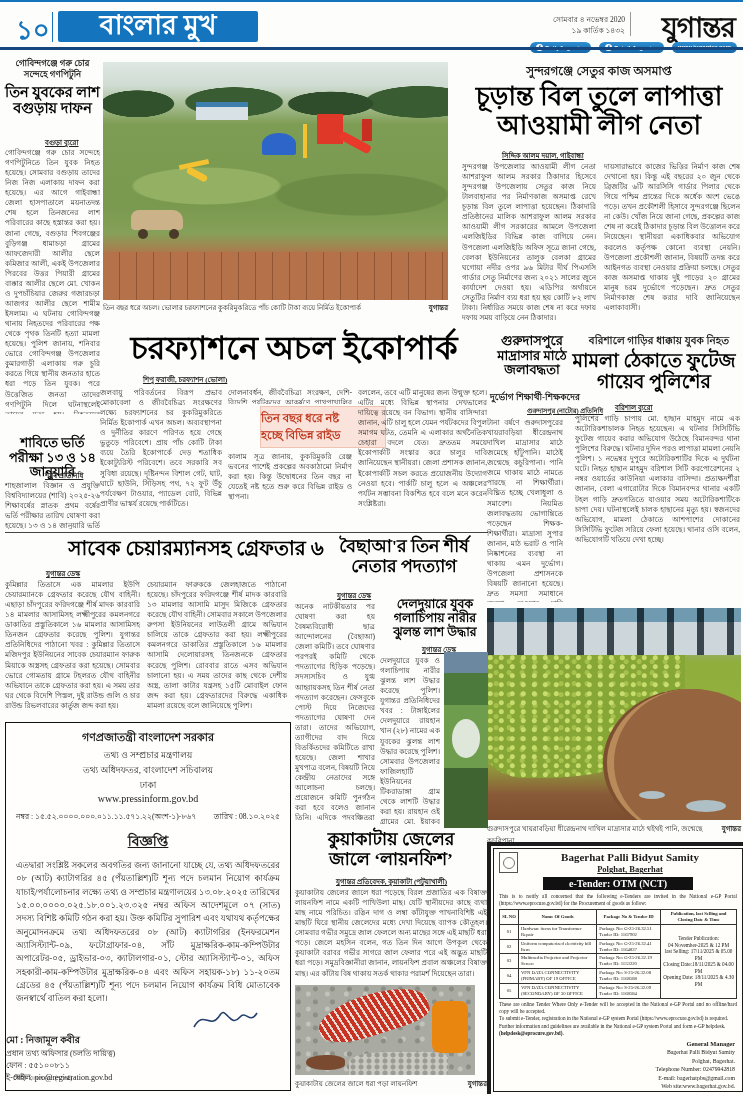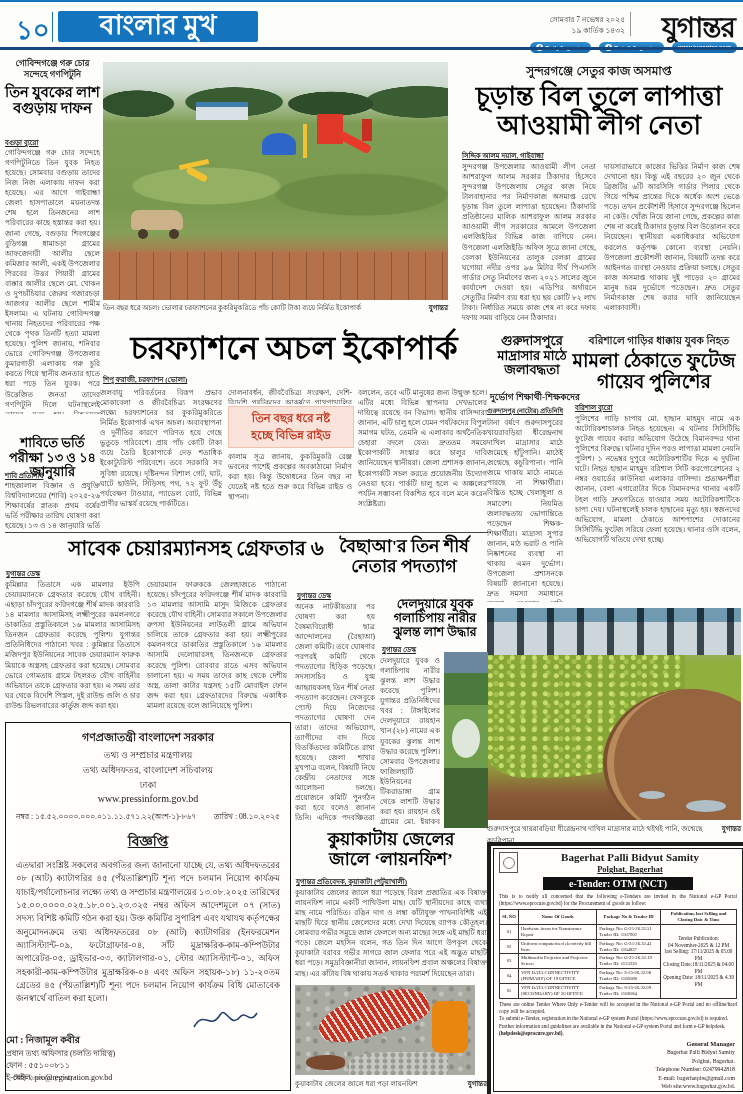--- a/index.html
+++ b/index.html
@@ -14,27 +14,27 @@
   .logo{font-size:28px;font-weight:900;color:#111;letter-spacing:-1px;}
   .badge{display:inline-flex;align-items:center;gap:2px;background:linear-gradient(180deg,#2e8fd2,#1366a8);color:#fff;
          font-family:"Liberation Sans","DejaVu Sans",sans-serif;font-size:6px;font-weight:bold;
          border-radius:6px;padding:1px 6px;margin-left:4px;height:9px;}
   .fb{display:inline-block;width:7px;height:7px;border-radius:50%;background:#fff;color:#1366a8;
       font-size:6px;line-height:7px;text-align:center;font-weight:bold;}
   .headrule{background:#15477e;}
   
   .kicker{font-weight:bold;text-align:center;line-height:1.25;}
   .headline{font-weight:bold;text-align:center;line-height:1.12;color:#000;}
-  .byline{font-size:7px;font-weight:bold;text-decoration:underline;color:#222;}
+  .byline{font-size:7px;font-weight:bold;text-decoration:underline;color:#222;margin-left:40px;}
   .body{font-size:7.3px;line-height:1.38;text-align:justify;overflow:hidden;color:#222;}
   .caption{font-size:7px;color:#222;display:flex;justify-content:space-between;}
   .credit{font-weight:bold;}
   .hrule{background:#444;height:1px;}
   .quote{background:#fae3da;border:1px solid #efc3b2;color:#c0371d;font-weight:bold;
-         font-size:11.5px;text-align:center;display:flex;flex-direction:column;justify-content:center;line-height:1.5;}
+         font-size:11.5px;display:flex;flex-direction:column;justify-content:center;line-height:1.5;margin-left:32px;}
   
   .photo{overflow:hidden;position:absolute;}
   .p1{background:linear-gradient(180deg,#dfe8e3 0%,#cfdcd2 10%,#7e9d54 26%,#79994f 60%,#86a058 72%,#b5714a 82%,#a8643c 100%);}
   .p1 .trees{position:absolute;left:0;top:8%;width:100%;height:16%;
       background:radial-gradient(ellipse 60px 22px at 10% 60%,#31502c 60%,transparent 62%),
                  radial-gradient(ellipse 80px 24px at 38% 55%,#3a5c33 60%,transparent 62%),
                  radial-gradient(ellipse 70px 20px at 66% 60%,#2f4d2a 60%,transparent 62%),
                  radial-gradient(ellipse 90px 26px at 92% 55%,#3a5c33 60%,transparent 62%);}
   .p1 .bldg{position:absolute;left:27%;top:17%;width:52px;height:13px;background:#d8e2e6;border-top:5px solid #3f7fae;}
   .p1 .grasslight{position:absolute;left:0;top:34%;width:100%;height:36%;
@@ -102,21 +102,21 @@
 </head>
 <body>
 
 <div class="page">
 
   <div class="abs" style="left:0;top:0;width:743px;height:2px;background:#1474bd;"></div>
   <div class="abs pageno" style="left:16px;top:10px;">১০</div>
   <div class="abs vline" style="left:52px;top:12px;height:30px;"></div>
   <div class="abs secbox" style="left:58px;top:11px;width:200px;height:31px;">বাংলার মুখ</div>
   <div class="abs dateblock" style="right:118px;top:14px;width:110px;">
-    <div>সোমবার 7 নভেম্বর ২০২৫</div>
+    <div>সোমবার ৪ নভেম্বর 2020</div>
     <div>১৯ কার্তিক ১৪৩২</div>
   </div>
   <div class="abs vline" style="right:112px;top:12px;height:24px;background:#999;"></div>
   <div class="abs logo" style="right:8px;top:6px;">যুগান্তর</div>
   <div class="abs" style="right:6px;top:35px;white-space:nowrap;">
     <span class="badge">
         <span class="fb">f</span>
         <span>DailyJugantor</span>
       </span>
     <span class="badge">

